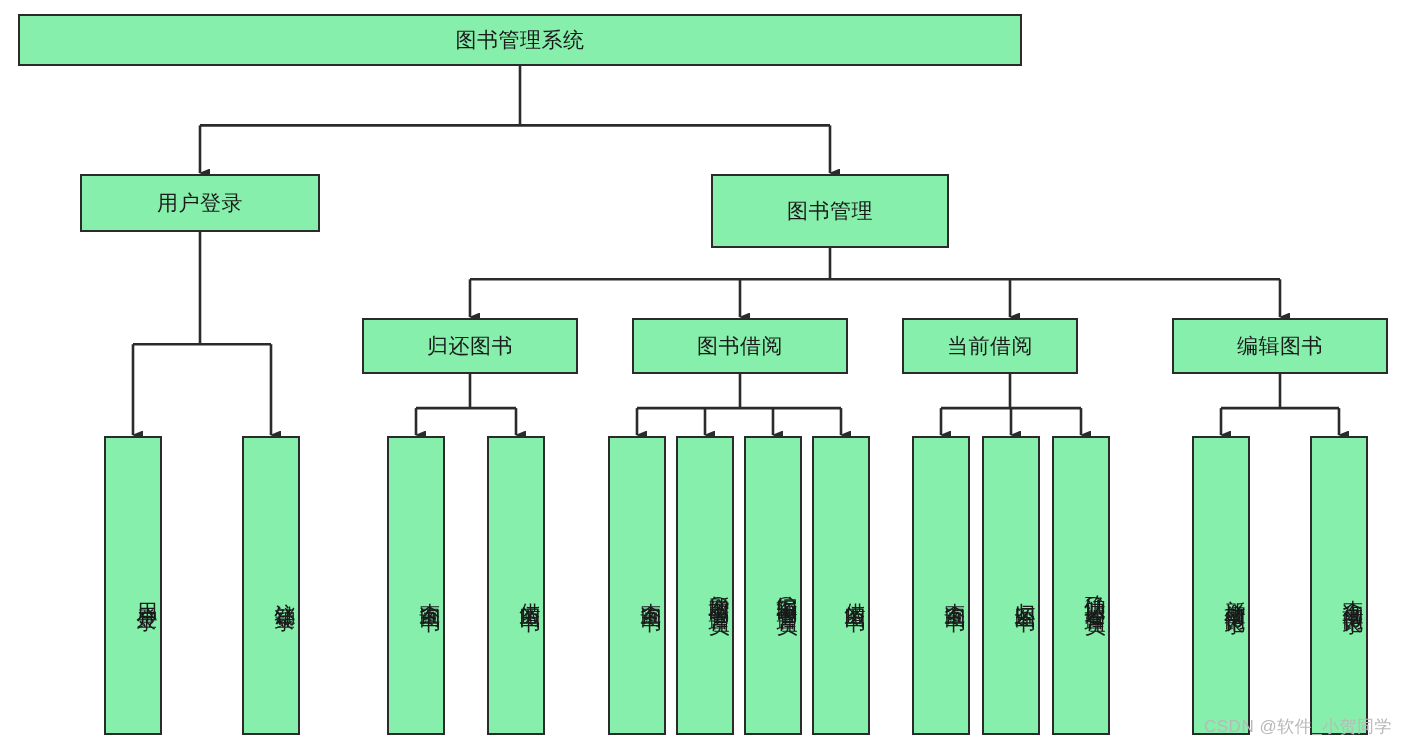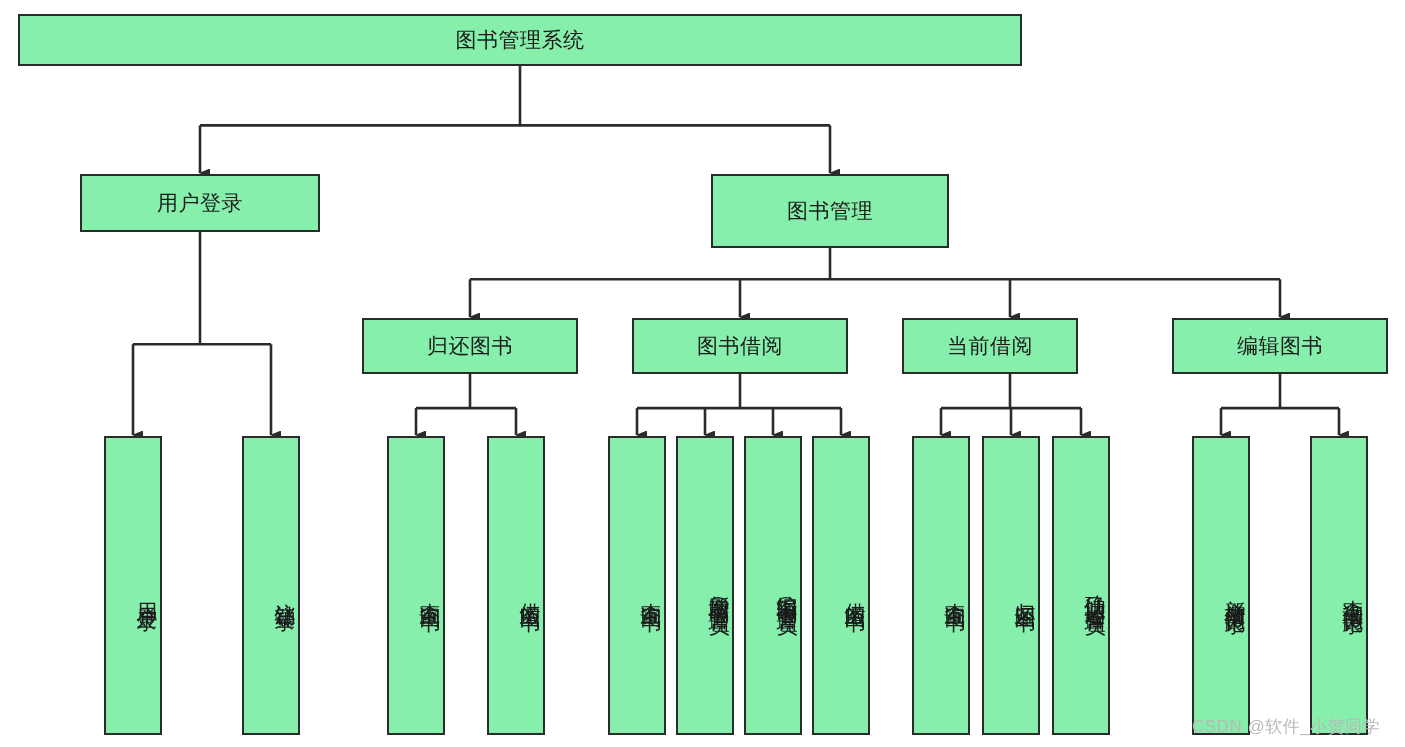--- a/index.html
+++ b/index.html
@@ -50,20 +50,21 @@
     justify-content: center;
     padding-top: 12px;
     letter-spacing: 3px;
   }
   .watermark {
     position: absolute;
     font-size: 17px;
     color: #b9b9b9;
     white-space: nowrap;
     letter-spacing: 0.5px;
+    padding-left: 12px;
   }
 </style>
 </head>
 <body>
 
 <div id="canvas">
 
   <svg id="wires" viewBox="0 0 1405 747">
     <defs>
       <marker id="arrow" markerWidth="9" markerHeight="11" refX="4.5" refY="10" orient="auto" markerUnits="userSpaceOnUse">

